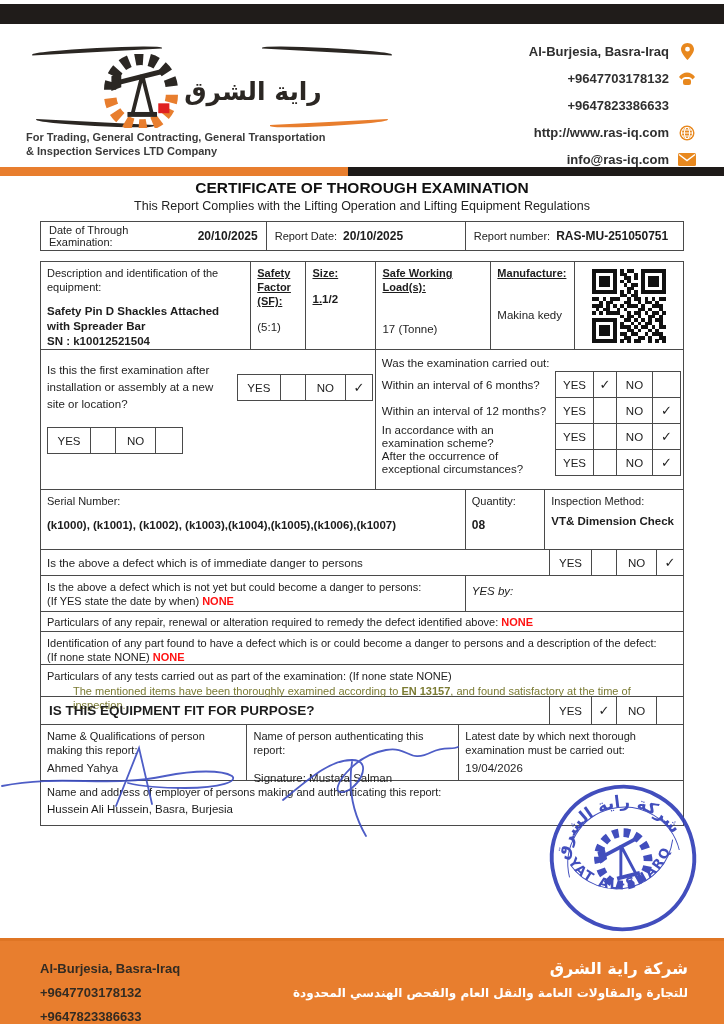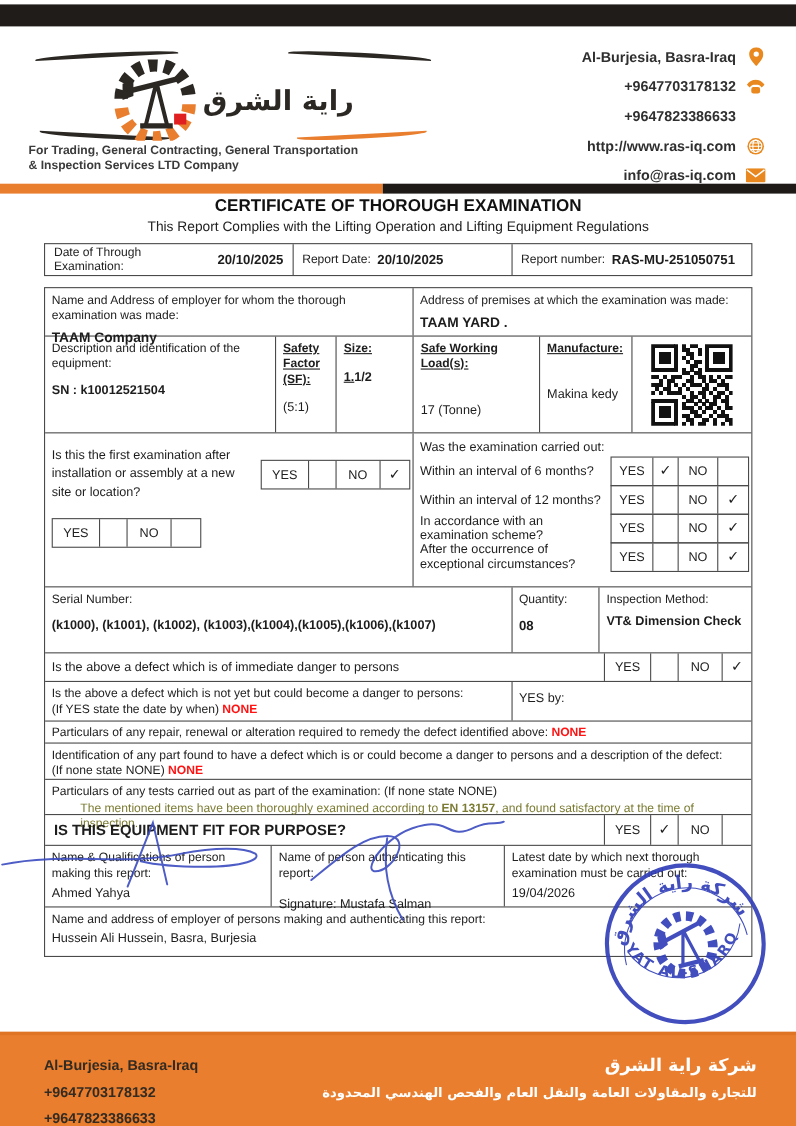--- a/index.html
+++ b/index.html
@@ -83,21 +83,21 @@
   .serial-val { margin-top:10px; font-weight:bold; font-size:11.5px; }
   .qty-val { margin-top:10px; font-weight:bold; font-size:12px; }
   .method-val { margin-top:6px; font-weight:bold; font-size:11.5px; }
 
   .r5 { height:26px; align-items:stretch; }
   .r5 .cT { flex:1; display:flex; align-items:center; font-size:11.5px; }
   .row .yn-embed { border:none; height:auto; }
   .yn-embed .yn-c { border-left:1px solid #4a4a4a; }
 
   .r6 { height:36px; }
-  .r6 .cL { width:66%; } .r6 .cR { width:34%; font-size:11.5px; padding-top:8px; }
+  .r6 .cL { width:66%; } .r6 .cR { width:34%; font-size:11.5px; padding-top:8px;font-style:italic; }
   .r7 { height:20px; align-items:center; }
   .r7 .cell { padding:2px 6px; }
   .r8 { height:33px; }
   .r9 { height:32px; }
   .r9 .note { margin-left:26px; margin-top:1px; font-size:11px; }
   .r10 { height:28px; align-items:stretch; }
   .r10 .cT { flex:1; display:flex; align-items:center; font-weight:bold; font-size:13.5px; padding-left:8px; }
 
   .r11 { height:56px; }
   .r11 .c1 { width:32%; } .r11 .c2 { width:33%; } .r11 .c3 { width:35%; }
@@ -214,35 +214,26 @@
           <b>20/10/2025</b>
       </div>
       <div class="date-cell dc3">
         <span class="lbl">Report number:</span>
           <b>RAS-MU-251050751</b>
       </div>
     </div>
 
     <div class="cert-table">
 
-      <div class="row r1">
-        <div class="cell cL">
-          <div class="lbl">Name and Address of employer for whom the thorough examination was made:</div>
-          <div class="party-val">TAAM Company</div>
-        </div>
-        <div class="cell cR">
-          <div class="lbl">Address of premises at which the examination was made:</div>
-          <div class="party-val">TAAM YARD .</div>
-        </div>
-      </div>
 
       <div class="row r2">
         <div class="cell c-desc">
           <div class="lbl">Description and identification of the equipment:</div>
           <div class="desc-val">
+            <div>Safety Pin D Shackles Attached with Spreader Bar</div>
             <div>SN : k10012521504</div>
           </div>
         </div>
         <div class="cell c-sf">
           <div class="eq-lbl">Safety Factor (SF):</div>
           <div class="eq-val">(5:1)</div>
         </div>
         <div class="cell c-size">
           <div class="eq-lbl">Size:</div>
           <div class="eq-val val"><span class="u">1.</span><span>1/2</span></div>

